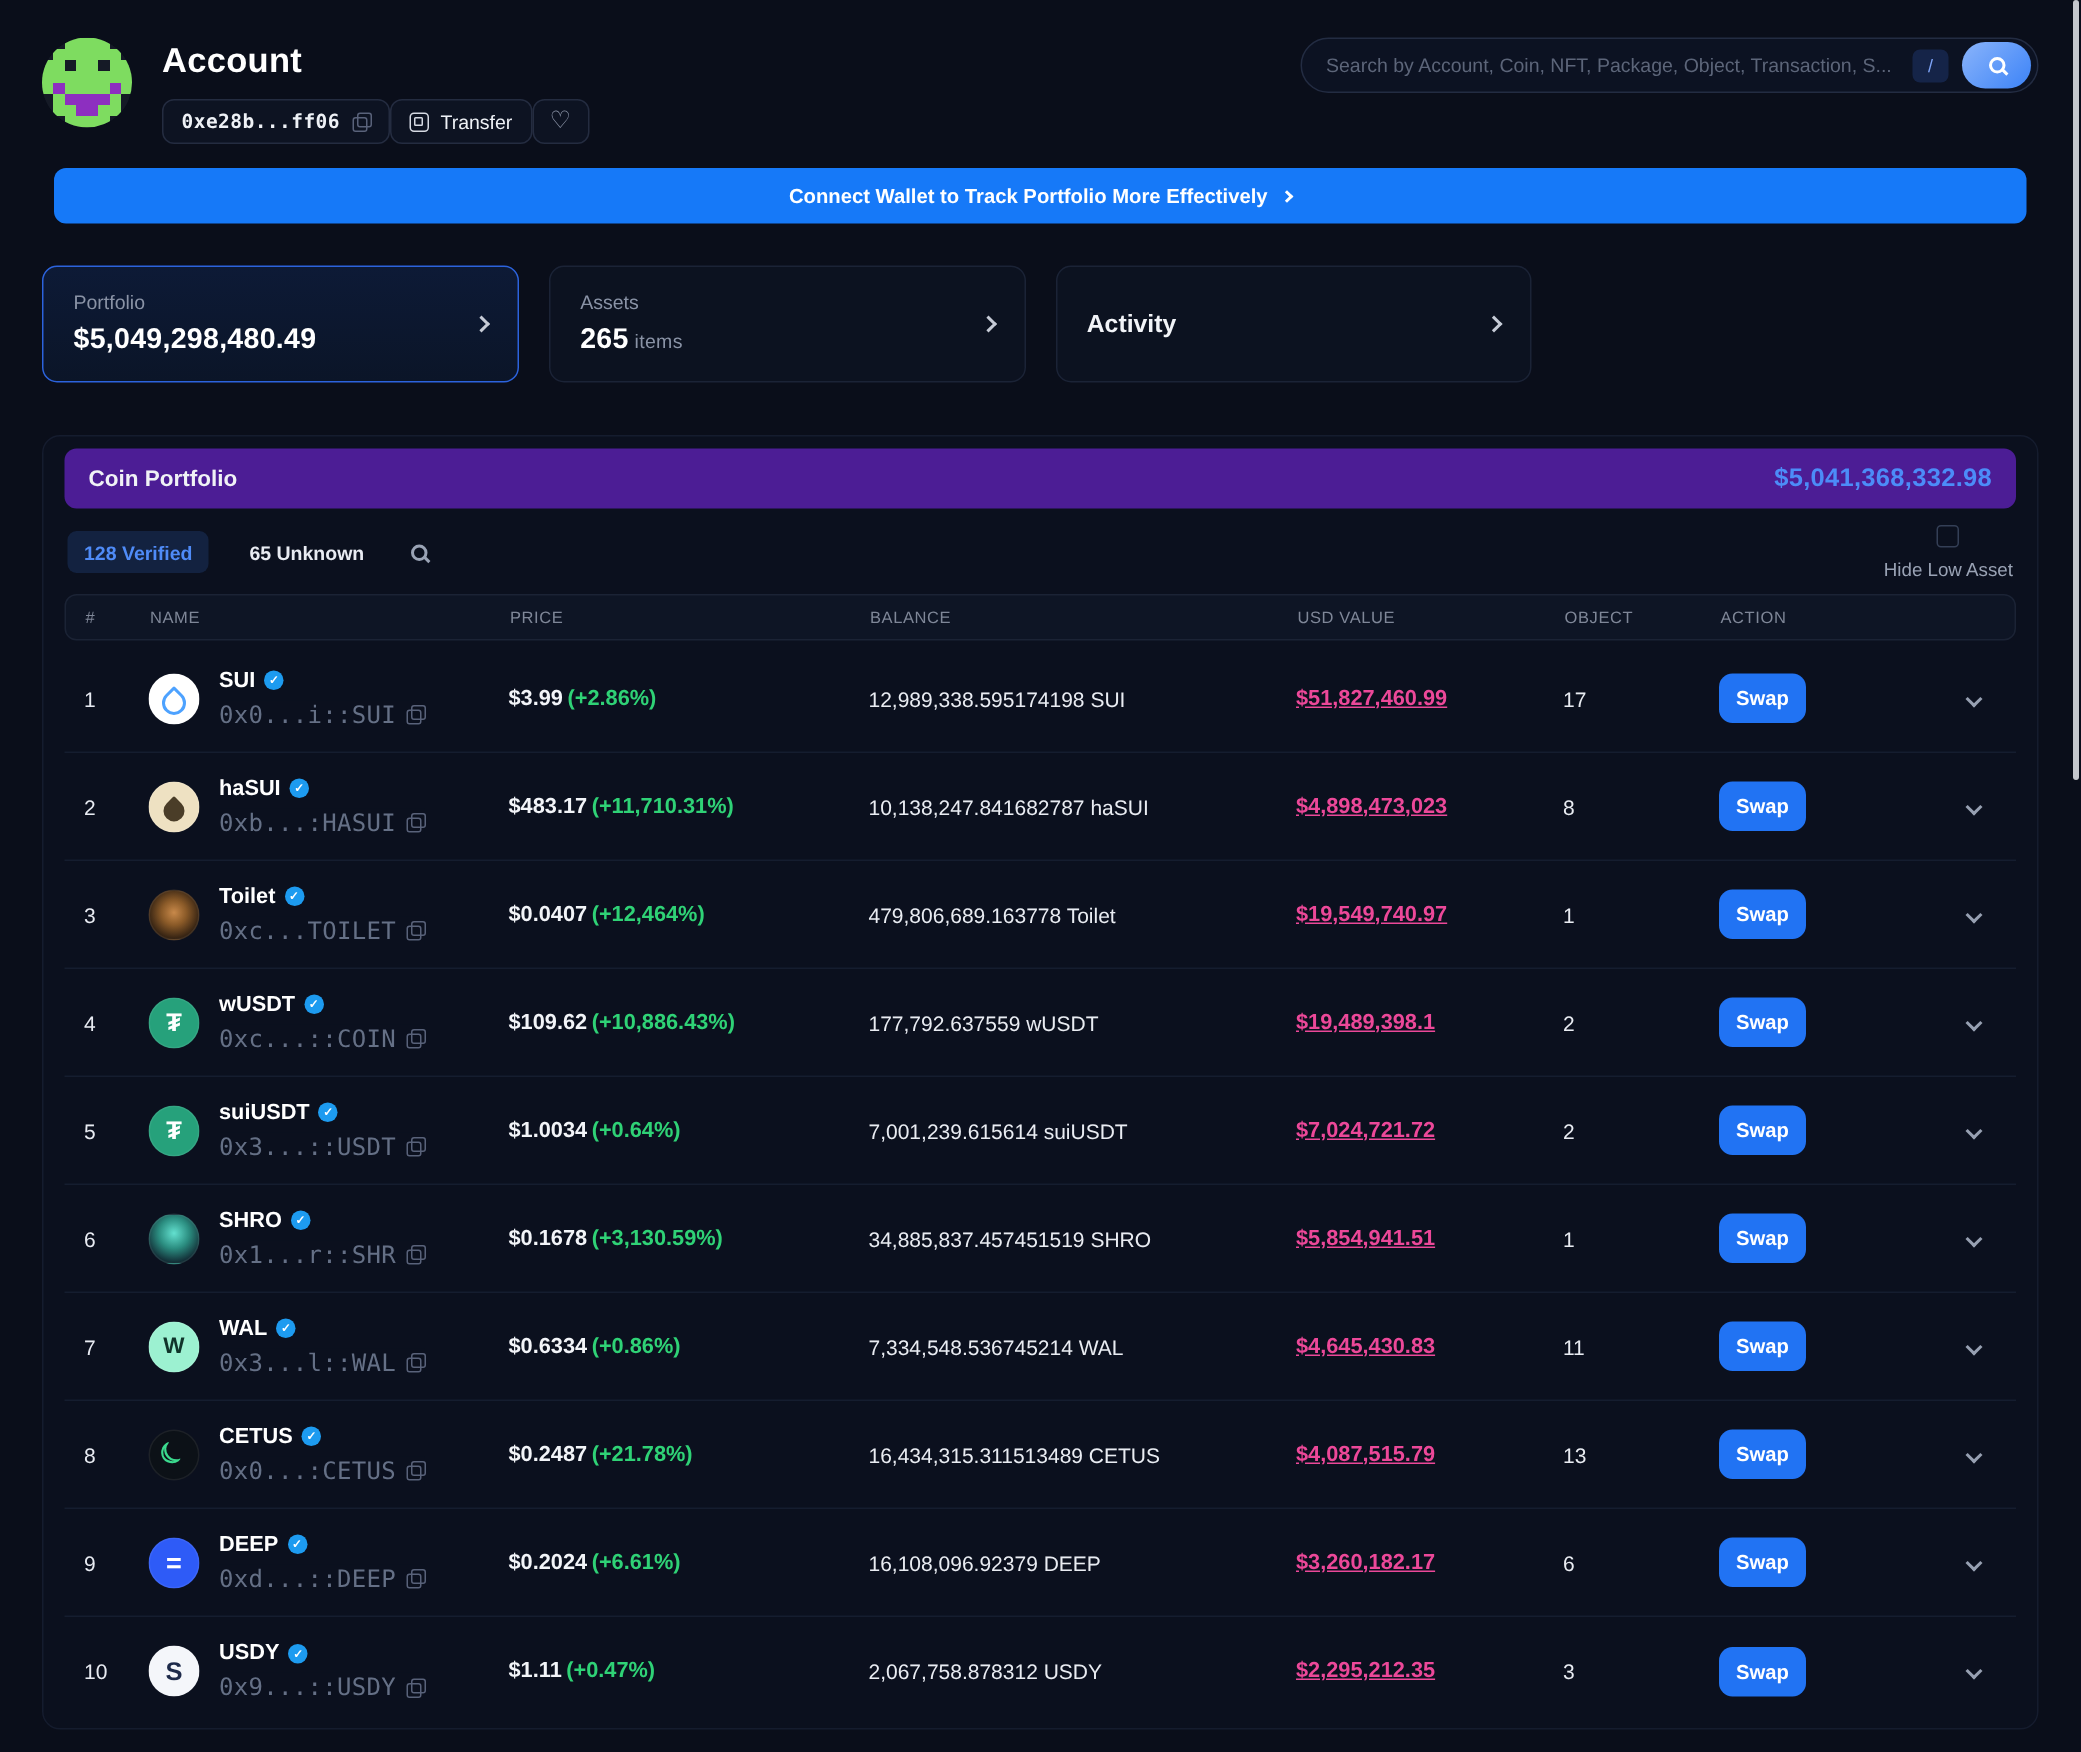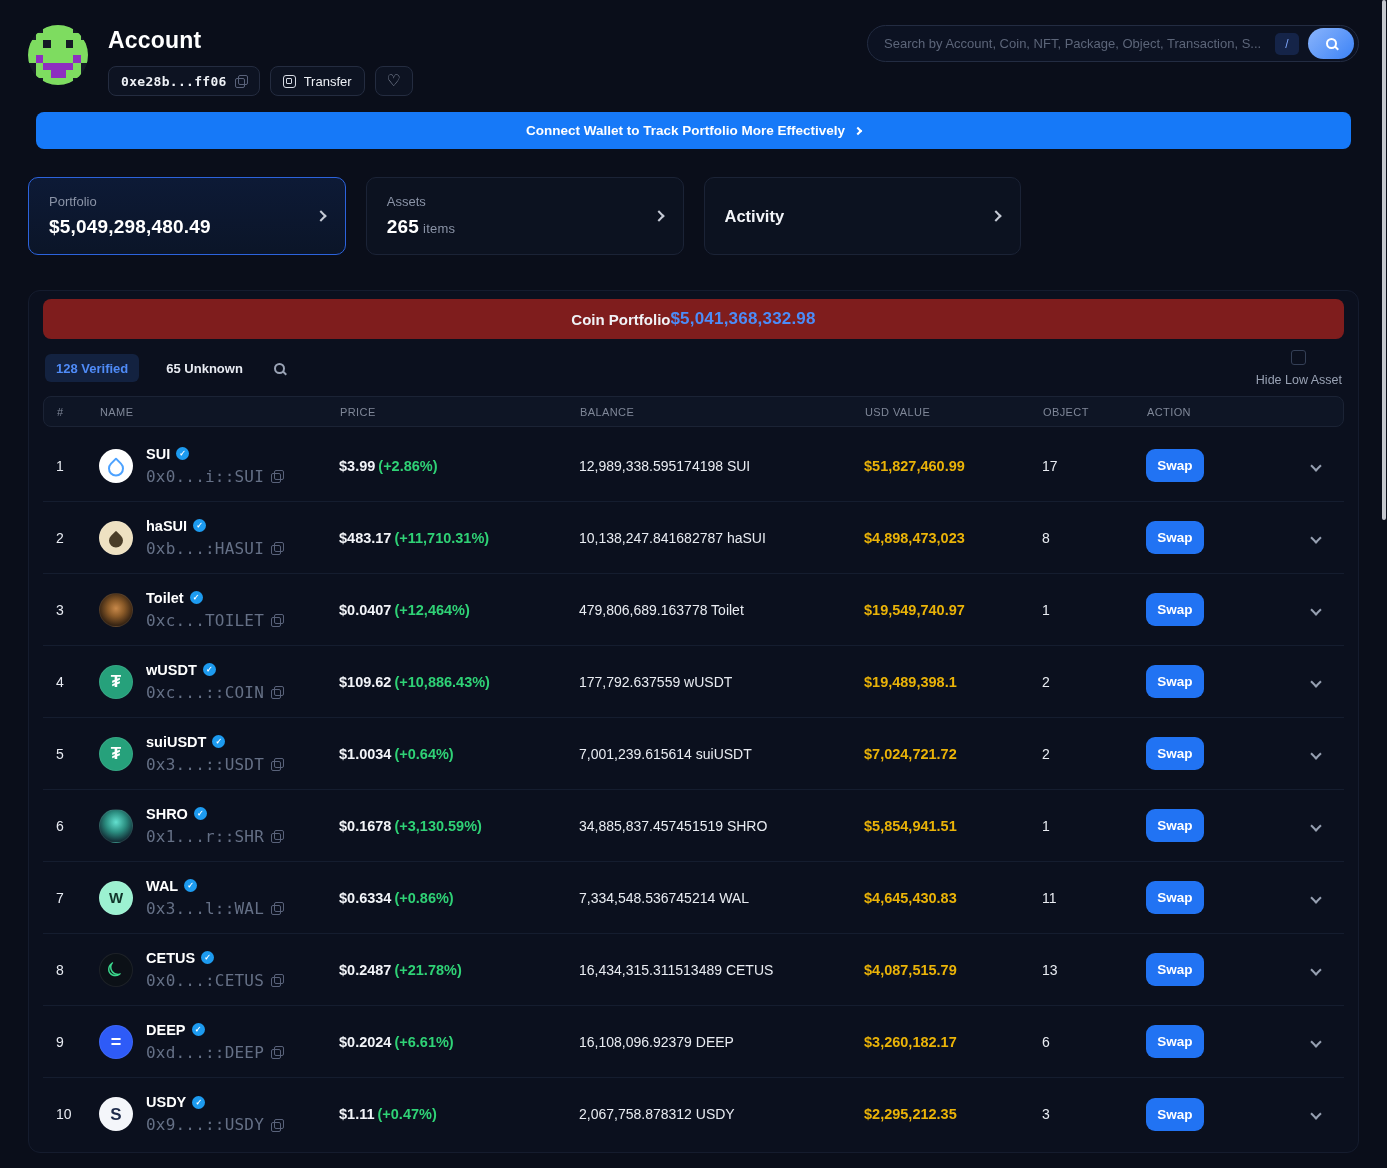--- a/index.html
+++ b/index.html
@@ -12,21 +12,21 @@
     position:relative;
   }
   .mono { font-family:"DejaVu Sans Mono", monospace; }
 
   
   .top { display:flex; justify-content:space-between; align-items:flex-start; padding:25px 28px 0; }
   .id-block { display:flex; gap:20px; }
   .avatar { width:60px; height:60px; border-radius:50%; overflow:hidden; background:#141925; flex:none; }
   .avatar svg { width:100%; height:100%; display:block; }
   .page-title { font-size:23px; font-weight:bold; color:#ffffff; margin:2px 0 12px; letter-spacing:.2px; }
-  .chips { display:flex; gap:10px; align-items:flex-end; }
+  .chips { display:flex; align-items:flex-end; }
   .chip { display:flex; align-items:center; gap:8px; height:30px; padding:0 12px;
           border:1px solid #242c40; border-radius:8px; background:#0d1322; font-size:13px; color:#eef1f6; cursor:pointer; }
   .chip.addr span.mono { font-size:13px; font-weight:bold; letter-spacing:.3px; }
   .chip.heart { width:38px; justify-content:center; padding:0; }
   .heart-ic { color:#8a93a6; font-size:16px; line-height:1; }
   .heart-ic::after { content:"♡"; }
 
   .copy { width:12px; height:12px; position:relative; display:inline-block; flex:none; }
   .copy::before { content:""; position:absolute; top:0; left:3px; width:8px; height:8px; border:1.4px solid #59627a; border-radius:2px; }
   .copy::after  { content:""; position:absolute; top:3px; left:0; width:8px; height:8px; border:1.4px solid #59627a; border-radius:2px; background:inherit; }
@@ -63,22 +63,22 @@
   .card .chev { color:#c6cbd6; }
   .card.selected { border:1.5px solid #2c63dd; background:linear-gradient(180deg,#0d1a36,#0b1528); }
   .card .lab { font-size:13px; color:#8a93a6; margin-bottom:7px; }
   .card .val { font-size:19px; font-weight:bold; color:#ffffff; letter-spacing:.2px; }
   .card .suffix { font-size:13px; color:#8a93a6; font-weight:normal; margin-left:4px; }
   .card .title-only { font-size:16.5px; font-weight:bold; color:#f2f4f8; }
 
   
   .main-card { margin:35px 28px 0; background:#0b101e; border:1px solid #151c2e; border-radius:12px;
                padding:8px 14px 2px; }
-  .cp-header { height:40px; background:#7f1d1d; border-radius:8px; display:flex; align-items:center;
-               justify-content:center; padding:0 16px; }
+  .cp-header { height:40px; background:#4c1d95; border-radius:8px; display:flex; align-items:center;
+               justify-content:space-between; padding:0 16px; }
   .cp-title { font-size:15px; font-weight:bold; color:#f0f2f6; }
   .cp-total { font-size:17px; font-weight:bold; color:#4c8cf8; letter-spacing:.2px; }
 
   .tabs-row { display:flex; align-items:center; margin:15px 2px 14px; height:28px; }
   .tab { height:28px; display:flex; align-items:center; padding:0 11px; border-radius:6px;
          font-size:13px; cursor:pointer; }
   .tab.active { background:#132240; color:#4f8bf7; font-weight:bold; }
   .tab.inactive { color:#e8ebf2; font-weight:bold; margin-left:16px; background:transparent; }
   .tabs-row .mag { margin-left:20px; cursor:pointer; }
   .hide-low { margin-left:auto; display:flex; align-items:center; gap:8px; color:#99a2b4; font-size:12.5px;flex-direction:column; }
@@ -109,21 +109,21 @@
   .coin-nm { font-size:14.5px; font-weight:bold; color:#ffffff; cursor:pointer; }
   .vbadge { width:13px; height:13px; border-radius:50%; background:#1d9bf0; color:#fff;
             display:grid; place-items:center; font-size:8px; font-weight:bold; flex:none; }
   .vbadge::after { content:"✓"; }
   .ad-line { display:flex; align-items:center; gap:7px; margin-top:5px; background:#0b101e; }
   .coin-ad { font-size:16px; color:#657086; cursor:pointer; letter-spacing:.2px; }
 
   .c-price { font-size:14.5px; font-weight:bold; color:#f2f4f8; }
   .green { color:#2fd276; margin-left:3px; }
   .c-bal { font-size:14px; color:#e9ecf2; }
-  .c-usd { font-size:14.5px; font-weight:bold; color:#eab308; }
+  .c-usd { font-size:14.5px; font-weight:bold; color:#ec4899;text-decoration:underline; }
   .c-obj { font-size:14px; color:#e9ecf2; cursor:pointer; }
   .c-act { display:flex; align-items:center; }
   .swap-btn { width:58px; height:33px; border:none; border-radius:9px; background:#2173f3; color:#fff;
               font-size:13.5px; font-weight:bold; font-family:inherit; cursor:pointer; }
   .c-act .chev { margin-left:auto; margin-right:24px; color:#97a0b2; cursor:pointer; }
 
   .scrollbar-thumb { position:absolute; right:1px; top:0; width:4px; height:520px;
                      background:#e6e9ee; border-radius:2px; opacity:.85; }
 </style>
 </head>

